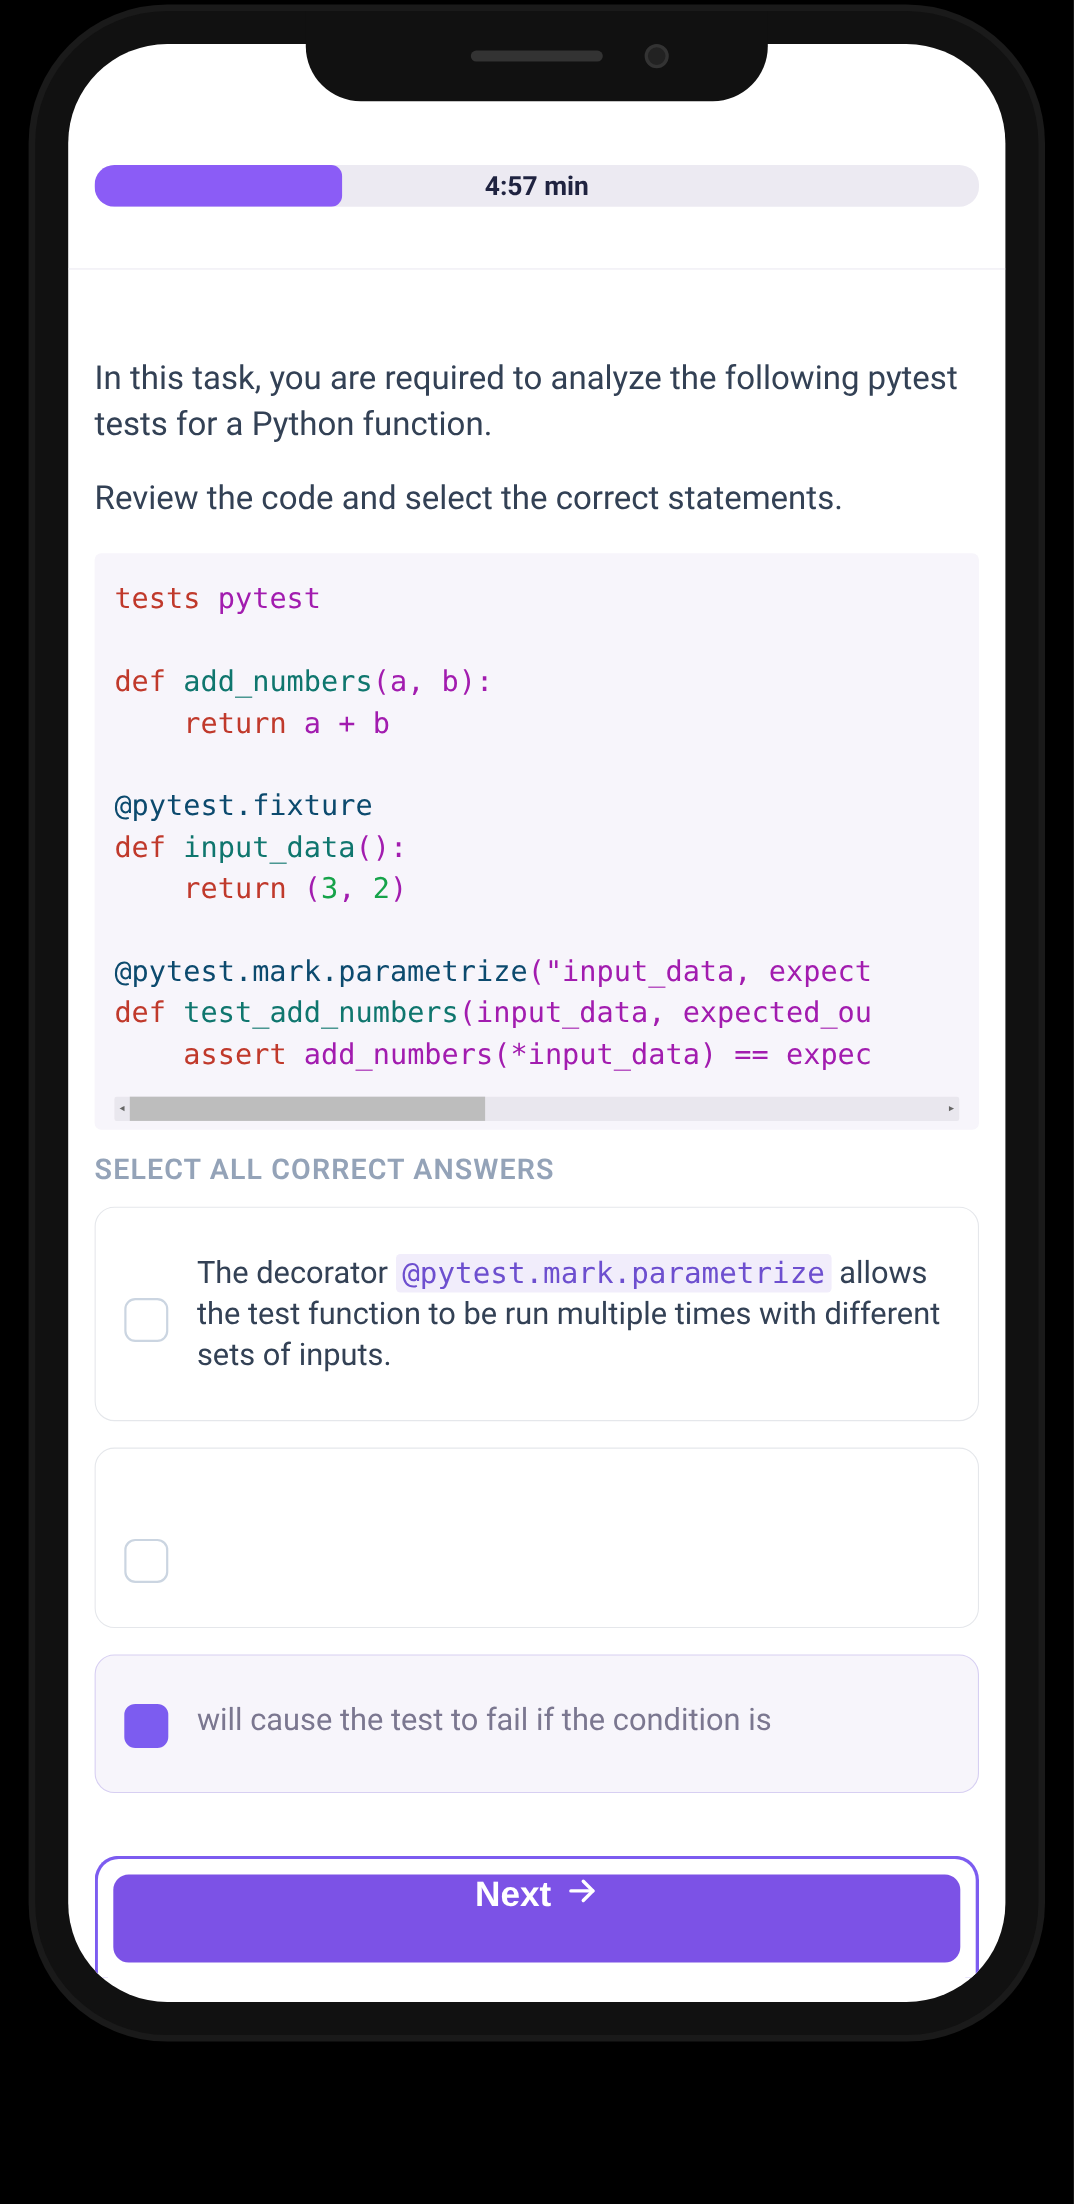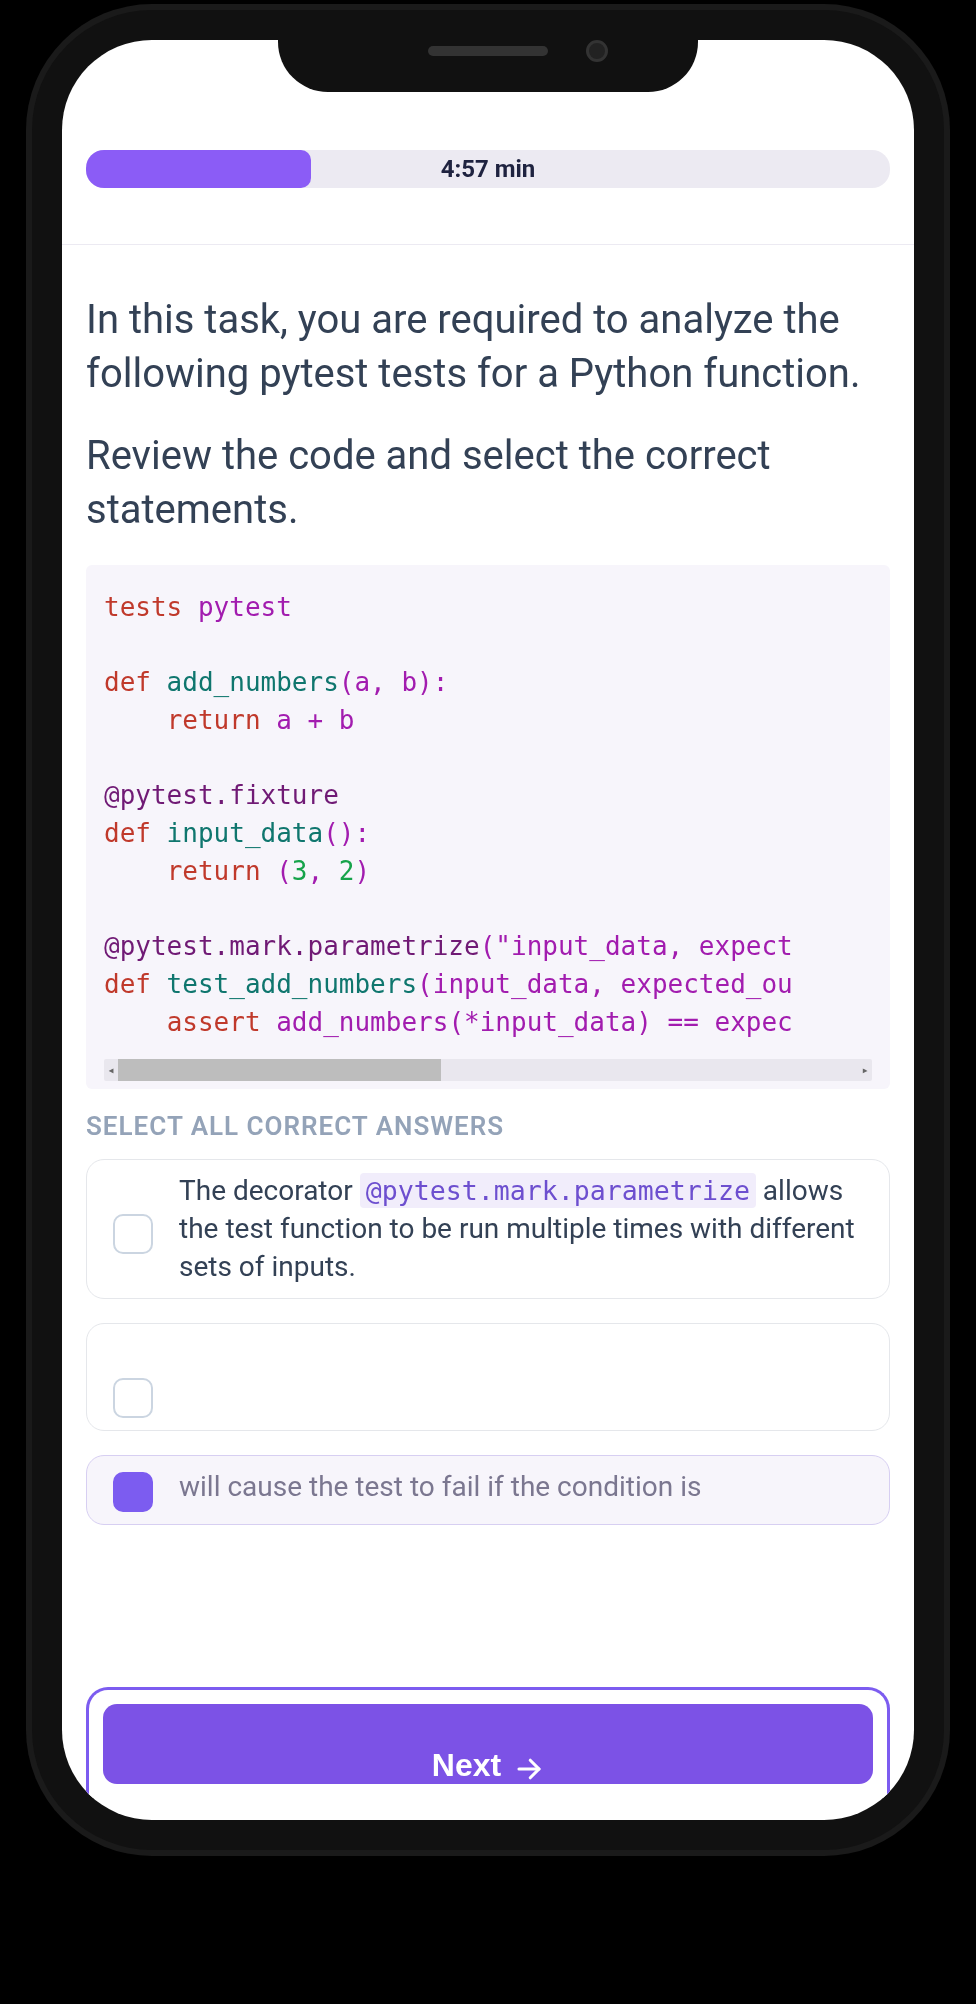--- a/index.html
+++ b/index.html
@@ -40,38 +40,38 @@
 
   
   .progress-row { padding: 0 24px; }
   .progress-bar { position: relative; width: 100%; height: 38px; background: #eceaf2; border-radius: 18px; overflow: hidden; display:flex; align-items:center; justify-content:center; }
   .progress-fill { position: absolute; left: 0; top: 0; bottom: 0; width: 28%; background: #8b5cf6; border-radius: 10px; }
   .progress-text { position: relative; z-index: 1; font-weight: 700; font-size: 24px; color: #1f2340; }
   .divider { height: 1px; background: #eceaf2; margin-top: 56px; }
 
   
   .body-scroll { flex: 1; overflow: hidden; padding: 0 24px; }
-  .question { margin-top: 48px; font-size: 40px; line-height: 1.35; color: #334155; }
+  .question { margin-top: 80px; font-size: 30px; line-height: 1.35; color: #334155; }
   .question p { margin-bottom: 28px; }
 
   
   .codeblock {
     margin-top: 20px;
     background: #f7f5fb;
     border-radius: 6px;
     padding: 24px 18px 8px 18px;
     font-family: ui-monospace, SFMono-Regular, Menlo, Consolas, monospace;
     font-size: 26px;
     line-height: 1.45;
     overflow-x: hidden;
     position: relative;
   }
   .code-inner { white-space: pre; overflow: hidden; }
   .tok-kw { color: #c0392b; }           
-  .tok-dec { color: #701a75; }          
+  .tok-dec { color: #0c4a6e; }          
   .tok-fn { color: #0f766e; }           
   .tok-num { color: #16a34a; }
   .tok-text { color: #a21caf; }
 
   .hscroll {
     margin-top: 18px;
     height: 22px;
     background: #e9e7ee;
     border-radius: 2px;
     position: relative;
@@ -79,21 +79,21 @@
   .hscroll .thumb { position: absolute; left: 14px; top: 0; bottom: 0; width: 42%; background: #bdbdbd; }
   .hscroll .arrow { position: absolute; top: 0; bottom: 0; width: 14px; display:flex;align-items:center;justify-content:center; color:#666; font-size:12px; }
   .hscroll .arrow.left { left:0; }
   .hscroll .arrow.right { right:0; }
 
   
   .answers-label { margin-top: 22px; margin-bottom: 18px; color: #94a3b8; font-size: 26px; letter-spacing: 1px; font-weight: 600; }
   .answer {
     border: 1px solid #e5e7eb;
     border-radius: 18px;
-    padding: 12px 26px;
+    padding: 40px 26px;
     display: flex;
     gap: 26px;
     align-items: flex-start;
     margin-bottom: 24px;
     font-size: 28px;
     color: #334155;
     line-height: 1.35;
     background: #fff;
   }
   .checkbox {
@@ -132,21 +132,21 @@
   }
   .next-btn {
     width: 100%;
     background: #7c52e6;
     color: #fff;
     border: none;
     border-radius: 14px;
     height: 80px;
     font-size: 32px;
     font-weight: 600;
-    display: flex; align-items: flex-end; justify-content: center; gap: 13px;
+    display: flex; align-items: flex-start; justify-content: center; gap: 13px;
     cursor: pointer;
   }
   .next-btn svg { stroke: #fff; }
 </style>
 </head>
 <body>
 
 <div class="stage">
   <div class="phone">
     <div class="notch">

